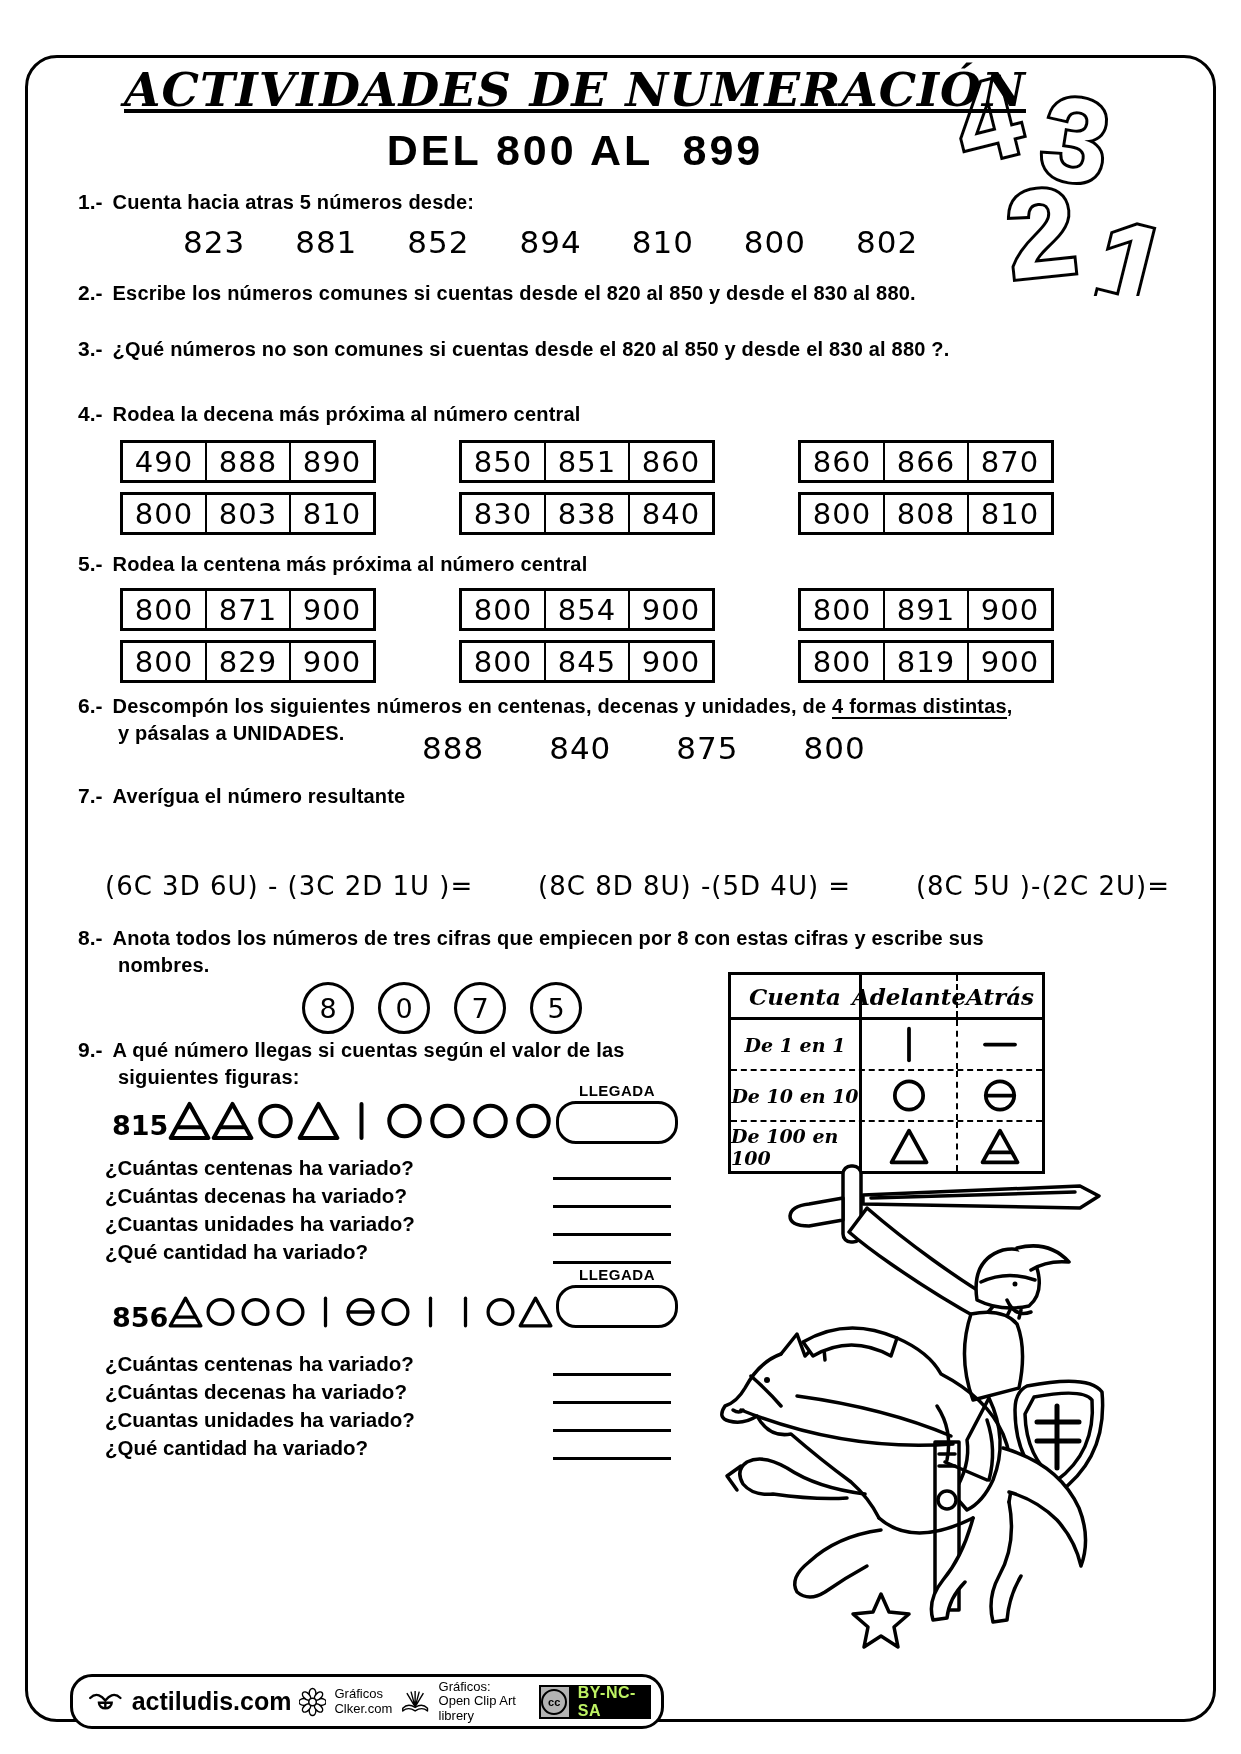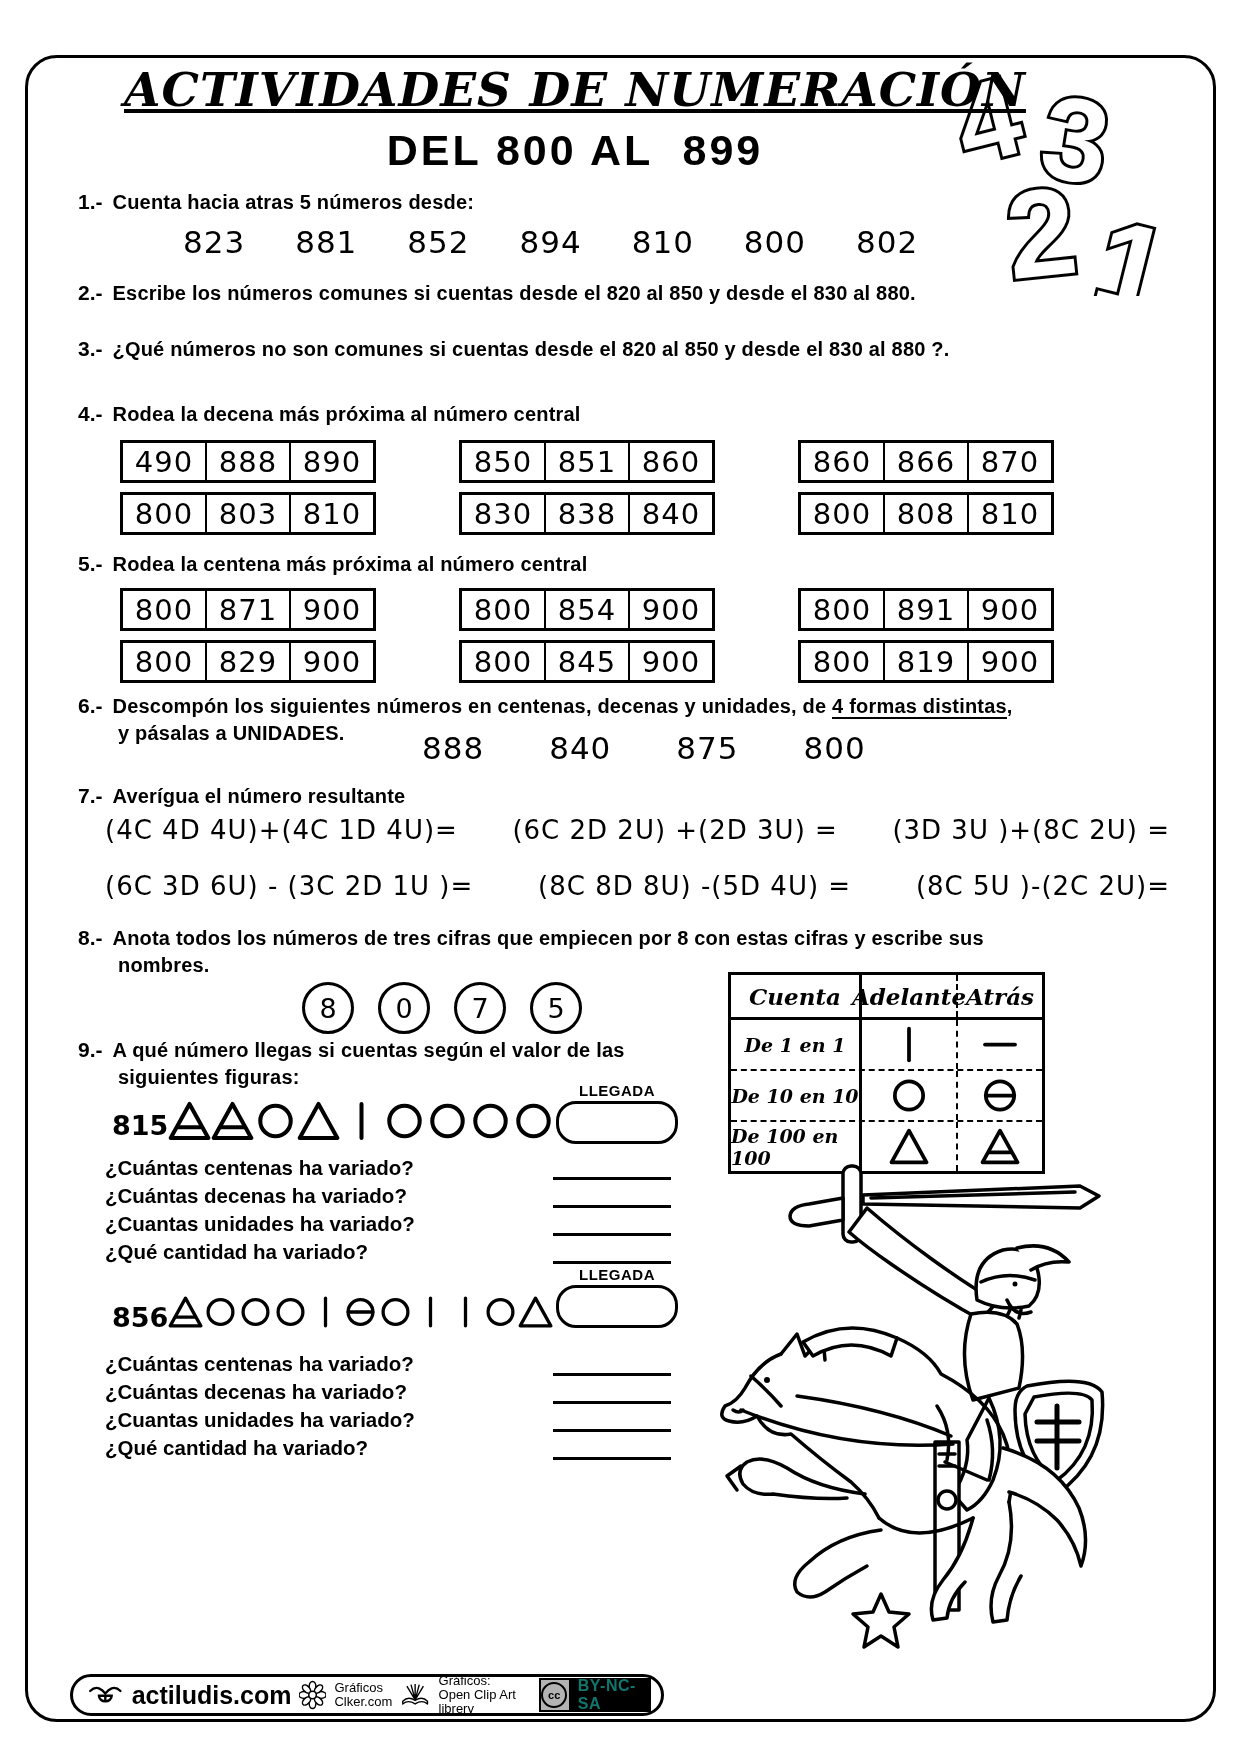--- a/index.html
+++ b/index.html
@@ -52,29 +52,29 @@
   .seq-start{font-family:"DejaVu Sans",sans-serif;font-size:27px;font-weight:700;}
   .llegada{position:absolute;width:122px;text-align:center;}
   .llegada-label{font-size:15px;font-weight:700;letter-spacing:.5px;margin-bottom:2px;}
   .llegada-pill{height:37px;border:3px solid #000;border-radius:20px;background:#fff;}
   
   .q-block{display:flex;flex-direction:column;width:566px;}
   .q-row{display:flex;justify-content:space-between;align-items:flex-end;height:28px;}
   .q-text{font-size:20.5px;font-weight:700;}
   .q-line{width:118px;height:22px;border-bottom:3px solid #000;}
   
-  .footer{position:absolute;left:70px;top:1674px;width:594px;height:42px;border:3px solid #000;
+  .footer{position:absolute;left:70px;top:1674px;width:594px;height:55px;border:3px solid #000;
           border-radius:22px;background:#fff;display:flex;align-items:center;gap:8px;padding:0 10px 0 14px;box-sizing:border-box;}
   .site{font-size:25px;font-weight:700;}
   .credit{font-size:13px;line-height:1.08;}
   .cc-badge{margin-left:auto;height:30px;display:flex;border:2.5px solid #000;}
   .cc-left{width:36px;background:#b3b3b3;display:flex;align-items:center;justify-content:flex-start;}
   .cc-circle{width:22px;height:22px;border-radius:50%;border:2.5px solid #000;display:flex;
              align-items:center;justify-content:center;font-size:11px;font-weight:700;}
-  .cc-right{background:#000;color:#0f766e;display:flex;align-items:center;padding:0 9px;
+  .cc-right{background:#000;color:#bef264;display:flex;align-items:center;padding:0 9px;
             font-size:16px;font-weight:700;letter-spacing:.5px;}
 </style>
 </head>
 <body>
 
 <div class="page">
   <div class="frame"></div>
 
   <svg class="abs" style="left:948px;top:44px;" width="268" height="252" viewBox="0 0 268 252">
     <g font-family="Liberation Sans, sans-serif" font-weight="bold" fill="#fff" stroke="#000" stroke-width="6" paint-order="stroke">
@@ -205,25 +205,20 @@
       <span class="num-lg">888</span>
       <span class="num-lg">840</span>
       <span class="num-lg">875</span>
       <span class="num-lg">800</span>
     </div>
 
   <div class="abs item-head" style="left:78px;top:784px;">
     <span class="item-num">7.-</span>
     <span class="t-body">Averígua el número resultante</span>
   </div>
-  <div class="abs expr-row" style="left:105px;top:815px;">
-      <span class="expr">(4C 4D 4U)+(4C 1D 4U)=</span>
-      <span class="expr">(6C 2D 2U) +(2D 3U) =</span>
-      <span class="expr">(3D 3U )+(8C 2U) =</span>
-    </div>
   <div class="abs expr-row" style="left:105px;top:871px;">
       <span class="expr">(6C 3D 6U) - (3C 2D 1U )=</span>
       <span class="expr">(8C 8D 8U) -(5D 4U) =</span>
       <span class="expr">(8C 5U )-(2C 2U)=</span>
     </div>
 
   <div class="abs" style="left:78px;top:926px;width:980px;">
     <div class="item-head">
       <span class="item-num">8.-</span>
       <span class="t-body">Anota todos los números de tres cifras que empiecen por 8 con estas cifras y escribe sus</span>

